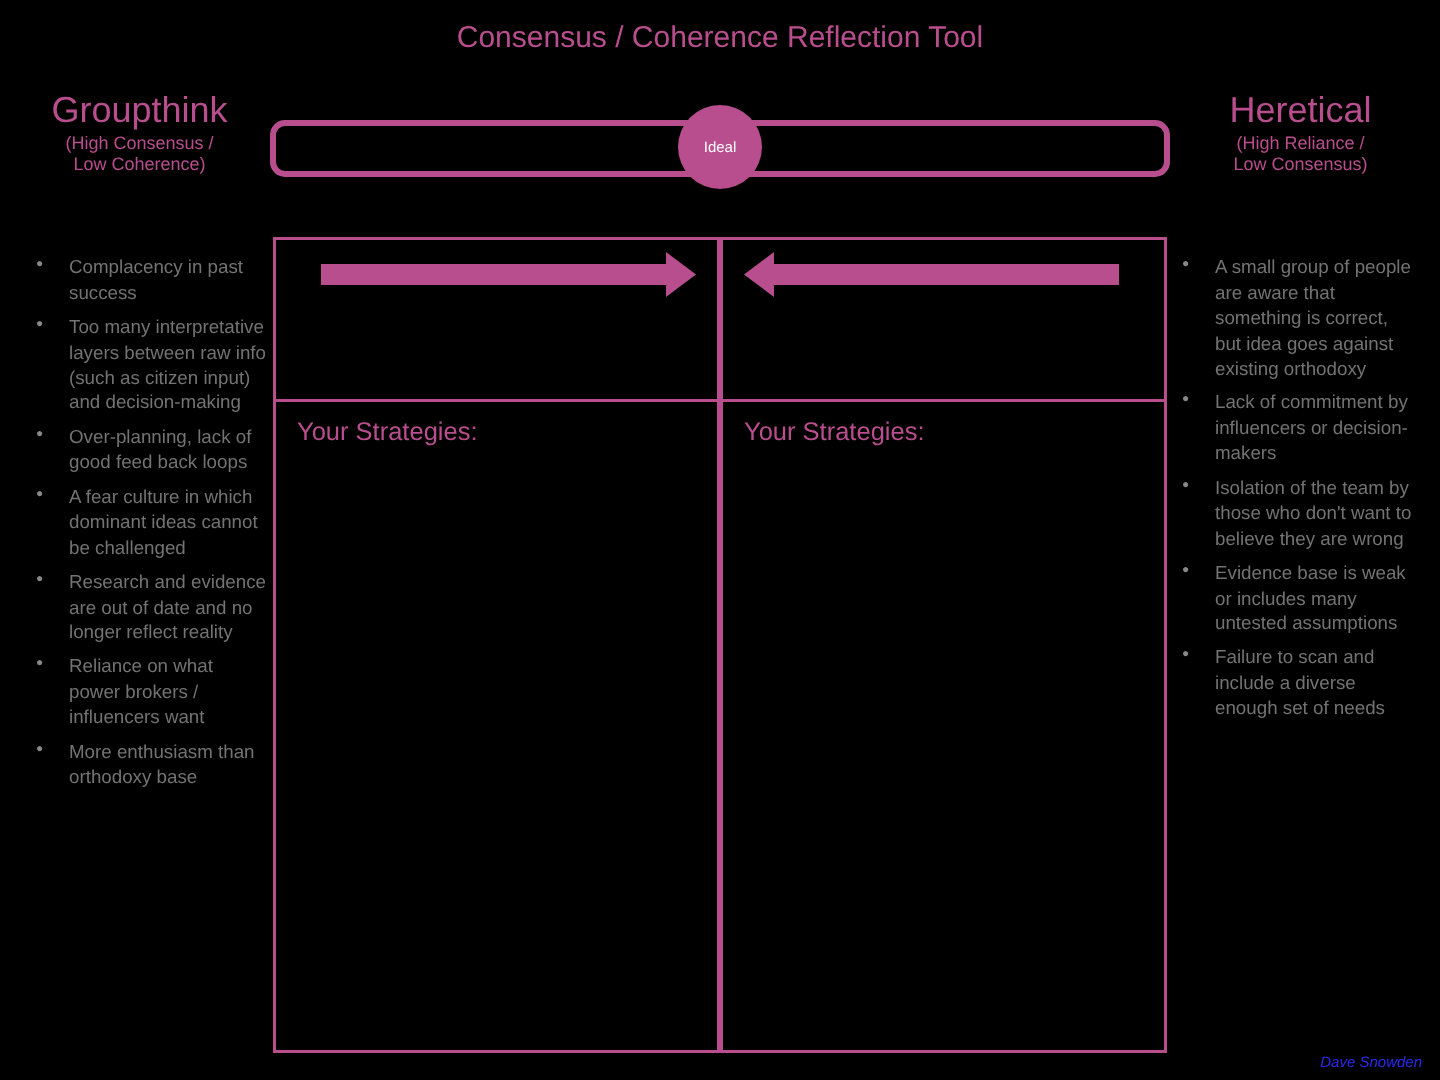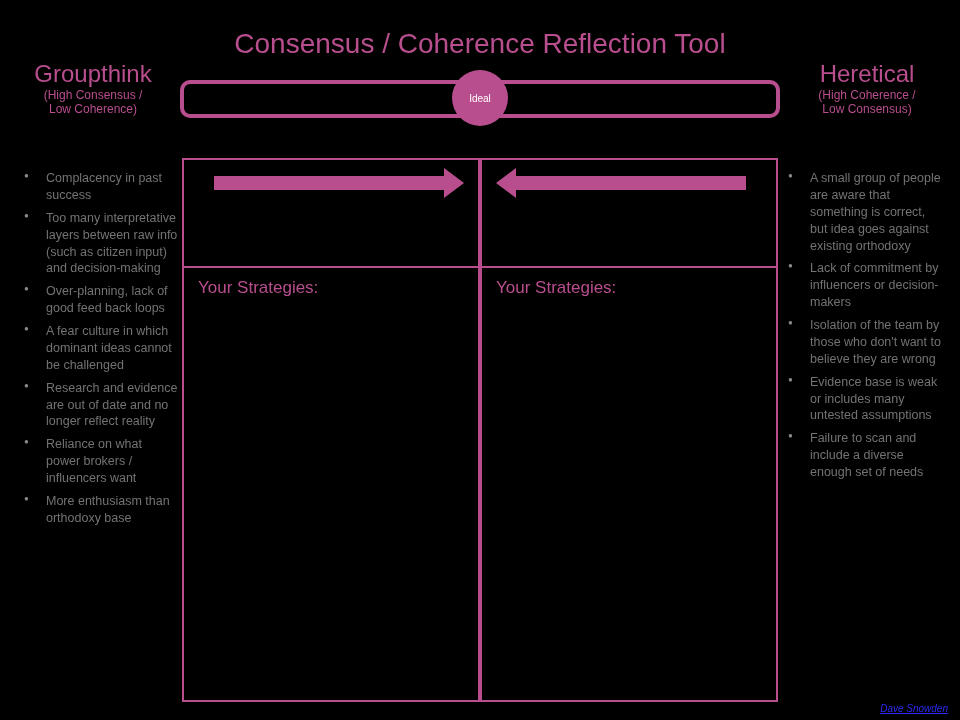--- a/index.html
+++ b/index.html
@@ -7,23 +7,23 @@
     width: 960px;
     height: 720px;
     background: #000;
     font-family: Arial, Helvetica, sans-serif;
     position: relative;
     overflow: hidden;
   }
   .title {
     text-align: center;
     color: #b84e8e;
-    font-size: 28px;
+    font-size: 20px;
     font-weight: 400;
-    padding-top: 28px;
+    padding-top: 14px;
     padding-bottom: 6px;
   }
   
   .ideal-bar-wrap {
     position: absolute;
     left: 180px;
     right: 180px;
     top: 72px;
     height: 50px;
   }
@@ -162,37 +162,36 @@
 
   .credit {
     position: absolute;
     right: 12px;
     bottom: 6px;
     color: #2a2af0;
     font-size: 10px;
     text-align: center;
     font-style: italic;
     line-height: 1.1;
-    text-decoration: underline;
   }
 </style>
 </head>
 <body>
 
 <div class="title">Consensus / Coherence Reflection Tool</div>
 
 <div class="corner left">
   <div class="big">Groupthink</div>
   <div class="sub">(High Consensus /</div>
   <div class="sub">Low Coherence)</div>
 </div>
 
 <div class="corner right">
   <div class="big">Heretical</div>
-  <div class="sub">(High Coherence /</div>
+  <div class="sub">(High Reliance /</div>
   <div class="sub">Low Consensus)</div>
 </div>
 
 <div class="ideal-bar-wrap">
   <div class="ideal-bar"></div>
   <div class="ideal-circle">
     <span>Ideal</span>
   </div>
 </div>
 

